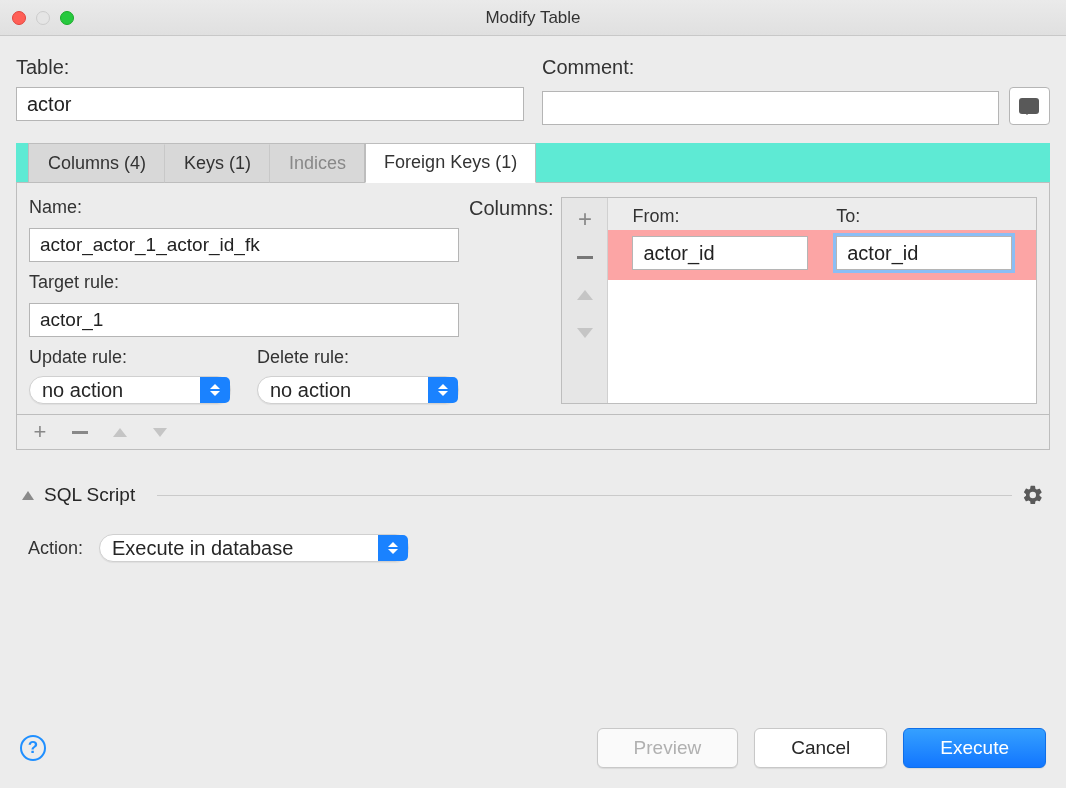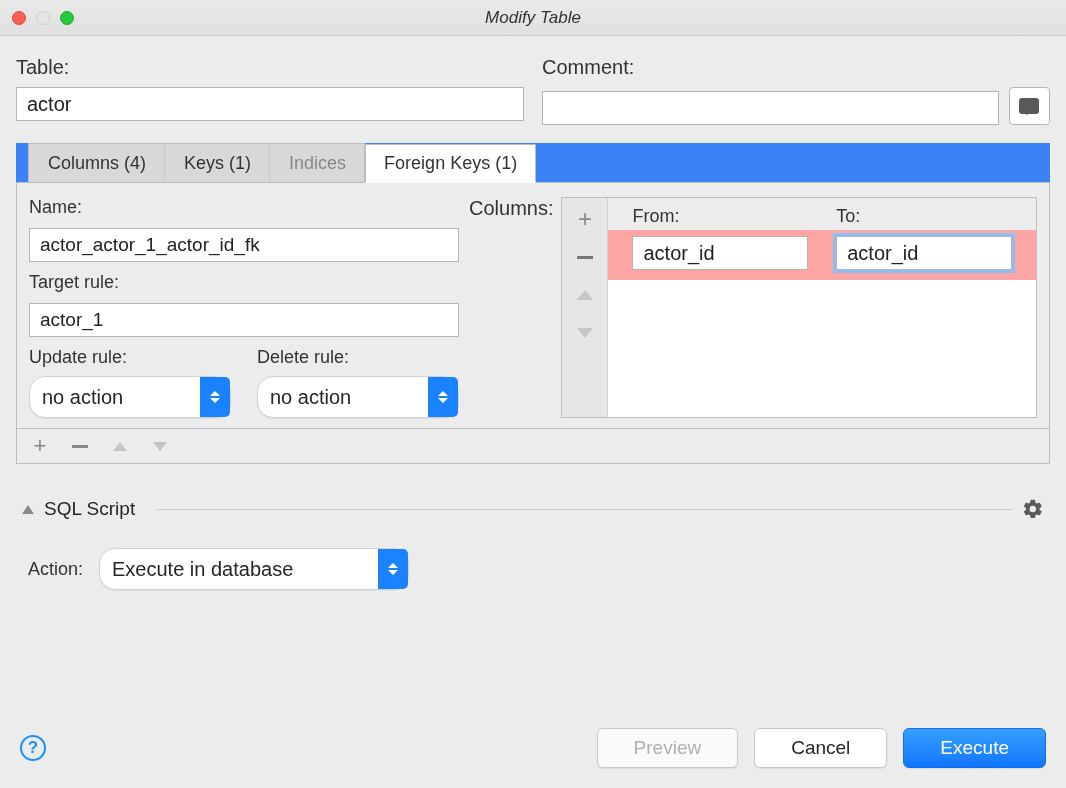--- a/index.html
+++ b/index.html
@@ -21,43 +21,42 @@
       padding: 0 12px;
       position: relative;
     }
     .traffic { display: flex; gap: 10px; }
     .dot { width: 14px; height: 14px; border-radius: 50%; }
     .dot.red { background:#ff5f56; border:1px solid #e0443e; }
     .dot.yellow { background:#e5e5e5; border:1px solid #cccccc; }
     .dot.green { background:#27c93f; border:1px solid #1aab29; }
     .title {
       position:absolute; left:0; right:0; text-align:center;
-      font-size:17px; color:#333; font-weight:400;font-style:italic;
+      font-size:17px; color:#333; font-weight:400;
     }
     .content { padding: 20px 16px 10px 16px; }
     .top-row { display:flex; gap:18px; }
     .field-group { flex:1; display:flex; flex-direction:column; gap:8px; }
     .label { font-size:20px; color:#333; }
     input[type=text], .text-input {
       width:100%; height:34px; border:1px solid #b5b5b5; background:#fff;
       padding:0 10px; font-size:20px; color:#222;
     }
     .comment-row { display:flex; gap:10px; align-items:flex-end; }
     .comment-btn {
       width:46px; height:38px; border:1px solid #b5b5b5; background:#fff;
       border-radius:4px; display:flex; align-items:center; justify-content:center;
     }
     .comment-icon { width:20px; height:16px; background:#595959; border-radius:3px; position:relative; }
     .comment-icon:after { content:""; position:absolute; bottom:-5px; left:4px; border:4px solid transparent; border-top-color:#595959; }
 
     .tabs-wrap { margin-top:18px; }
     .tabs {
       display:flex; border-bottom:1px solid #bdbdbd; padding-left:12px;
-      background:#3b82f6;
-      align-items:center;
+      background:#5eead4;
     }
     .tab {
       padding:8px 18px; font-size:18px; color:#333; border:1px solid transparent;
       margin-bottom:-1px; cursor:default;
     }
     .tab.active { background:#fff; border:1px solid #bdbdbd; border-bottom-color:#fff; }
     .tab.dim { color:#888; }
     .tab-inactive-wrap { background:#d8d8d8; display:flex; border:1px solid #bdbdbd; border-bottom:none;}
     .tab-inactive-wrap .tab { border-right:1px solid #c8c8c8;}
     .tab-inactive-wrap .tab:last-child { border-right:none;}
@@ -65,21 +64,21 @@
     .panel {
       border:1px solid #bdbdbd; border-top:none; background:#ececec;
       display:flex; padding:14px 12px 10px 12px; gap:10px;
     }
     .left-col { width:430px; display:flex; flex-direction:column; gap:10px; }
     .left-col .label { font-size:18px; }
     .rules-row { display:flex; gap:26px; }
     .rule-col { flex:1; display:flex; flex-direction:column; gap:8px; }
     .select {
       display:flex; align-items:center; justify-content:space-between;
-      height:42px; background:#fff; border:1px solid #d0d0d0; border-radius:16px;
+      height:28px; background:#fff; border:1px solid #d0d0d0; border-radius:16px;
       padding:0 0 0 12px; font-size:20px;
       box-shadow:0 1px 1px rgba(0,0,0,.06);
     }
     .select-arrows {
       width:30px; height:100%; background:#1a82ff; border-radius:0 5px 5px 0;
       display:flex; flex-direction:column; align-items:center; justify-content:center;
     }
     .arr-up, .arr-down { width:0; height:0; border-left:5px solid transparent; border-right:5px solid transparent; }
     .arr-up { border-bottom:5px solid #fff; margin-bottom:2px; }
     .arr-down { border-top:5px solid #fff; }

